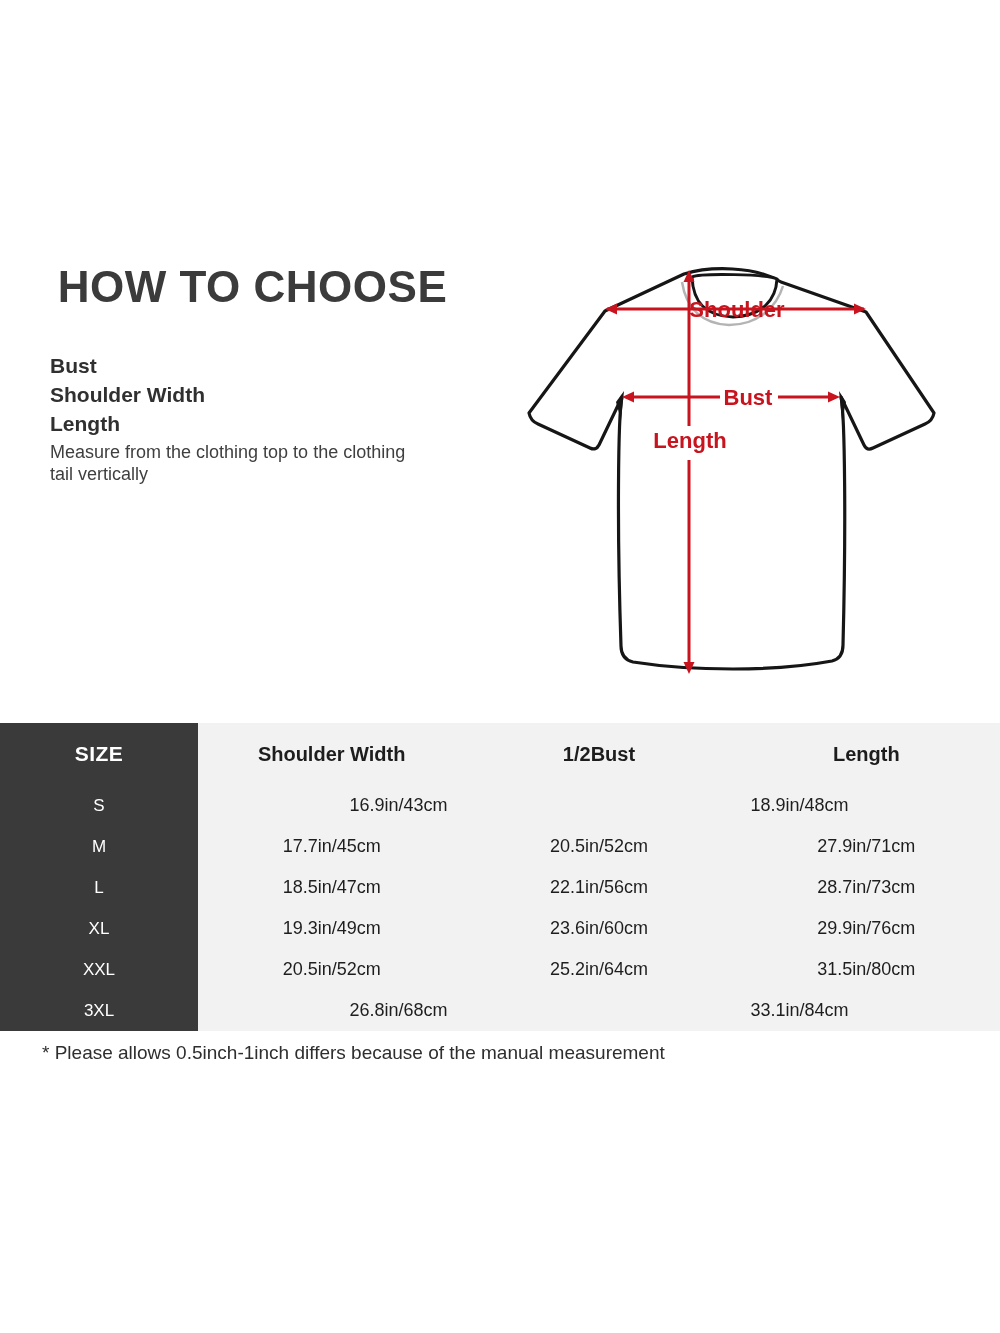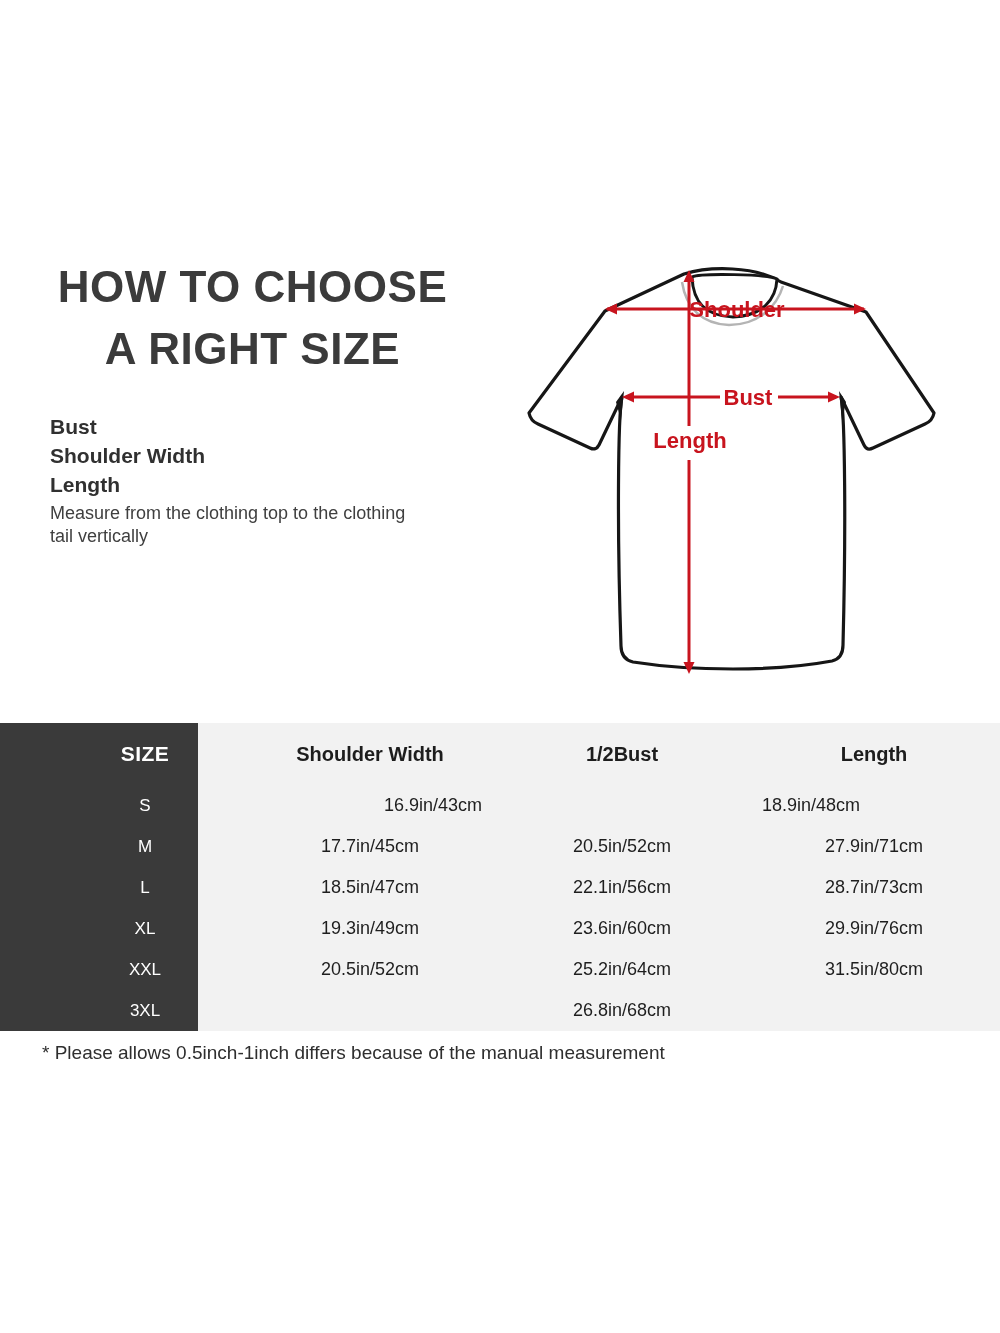--- a/index.html
+++ b/index.html
@@ -25,40 +25,39 @@
   .measure-item p{font-size:18px;line-height:1.25;color:var(--body);max-width:372px;margin-bottom:25px;}
 
   
   .diagram{position:absolute;left:500px;top:250px;width:460px;height:440px;}
   .diagram text{font-family:"Liberation Sans",sans-serif;font-weight:700;font-size:22px;fill:var(--red);}
 
   
   .size-table{position:absolute;left:0;top:723px;width:1000px;height:308px;background:var(--table-bg);}
   .dark-col{position:absolute;left:0;top:0;width:198px;height:308px;background:var(--table-dark);}
   .t-rows{position:relative;z-index:1;height:100%;display:flex;flex-direction:column;}
-  .t-row{display:flex;align-items:center;height:41px;padding-left:46px;}
+  .t-row{display:flex;align-items:center;height:41px;}
   .t-row.t-head{height:62px;}
   .t-row .c{text-align:center;}
   .t-row .c.size{width:198px;color:#ffffff;font-size:17px;}
   .t-row .c.val{flex:1;color:var(--cell);font-size:18px;}
   .t-head .c.size{font-size:21px;font-weight:700;letter-spacing:.5px;}
   .t-head .c.val{font-size:20px;font-weight:700;color:#1d1d1d;}
 
   
   .footnote{position:absolute;left:42px;top:1042px;font-size:19px;color:#2e2e2e;}
 </style>
 </head>
 <body>
 
 <div class="page">
 
   <section class="intro">
     <h1>
       <span>HOW TO CHOOSE</span>
-      <span>A RIGHT SIZE</span>
     </h1>
     <div class="measure-item">
       <h3>Bust</h3>
     </div>
     <div class="measure-item">
       <h3>Shoulder Width</h3>
     </div>
     <div class="measure-item">
       <h3>Length</h3>
       <p>Measure from the clothing top to the clothing tail vertically</p>
@@ -154,19 +153,20 @@
       </div>
       <div class="t-row">
         <div class="c size">XXL</div>
         <div class="c val">20.5in/52cm</div>
         <div class="c val">25.2in/64cm</div>
         <div class="c val">31.5in/80cm</div>
       </div>
       <div class="t-row">
         <div class="c size">3XL</div>
         <div class="c val">26.8in/68cm</div>
+        <div class="c val">33.1in/84cm</div>
       </div>
     </div>
   </section>
 
   <p class="footnote">* Please allows 0.5inch-1inch differs because of the  manual measurement</p>
 
 </div>
 
 </body></html>

